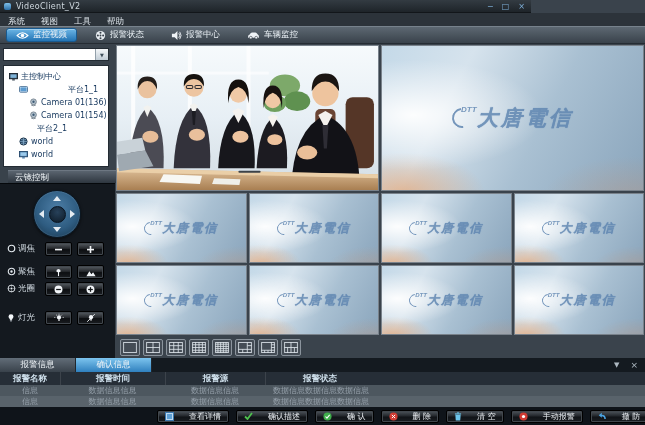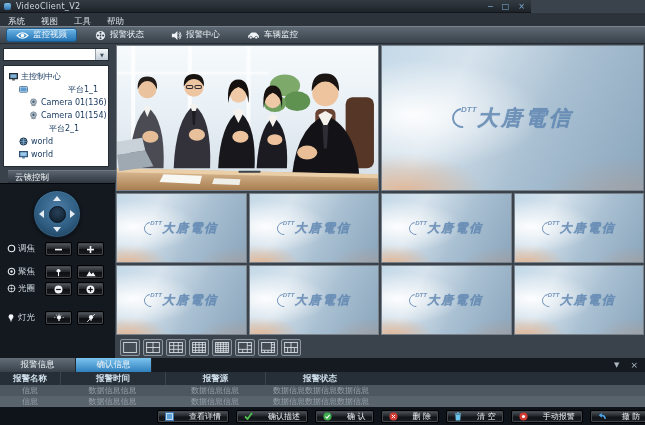--- a/index.html
+++ b/index.html
@@ -185,21 +185,21 @@
       <div class="tree-node" style="padding-left: 24px;">
         <span class="ticon">
           <svg viewBox="0 0 10 10" width="9" height="9">
             <circle cx="5" cy="4.2" r="3.2" fill="#b7c4cf" stroke="#5c6b78" stroke-width="0.8"></circle>
             <circle cx="5" cy="4.2" r="1.3" fill="#3d5a75"></circle>
             <path d="M2.4 7.8 Q5 9.4 7.6 7.8" stroke="#5c6b78" fill="none" stroke-width="0.9"></path>
           </svg>
         </span>
         <span>Camera 01(154)</span>
       </div>
-      <div class="tree-node" style="padding-left: 32px;">
+      <div class="tree-node" style="padding-left: 20px;">
         <span class="ticon"></span>
         <span>平台2_1</span>
       </div>
       <div class="tree-node" style="padding-left: 14px;">
         <span class="ticon">
           <svg viewBox="0 0 10 10" width="9" height="9">
             <circle cx="5" cy="5" r="4" fill="#2e4f6e" stroke="#1c3348"></circle>
             <path d="M1 5 H9 M5 1 V9 M2 2.6 Q5 4.4 8 2.6 M2 7.4 Q5 5.6 8 7.4" stroke="#9cc4e0" stroke-width="0.6" fill="none"></path>
           </svg>
         </span>

